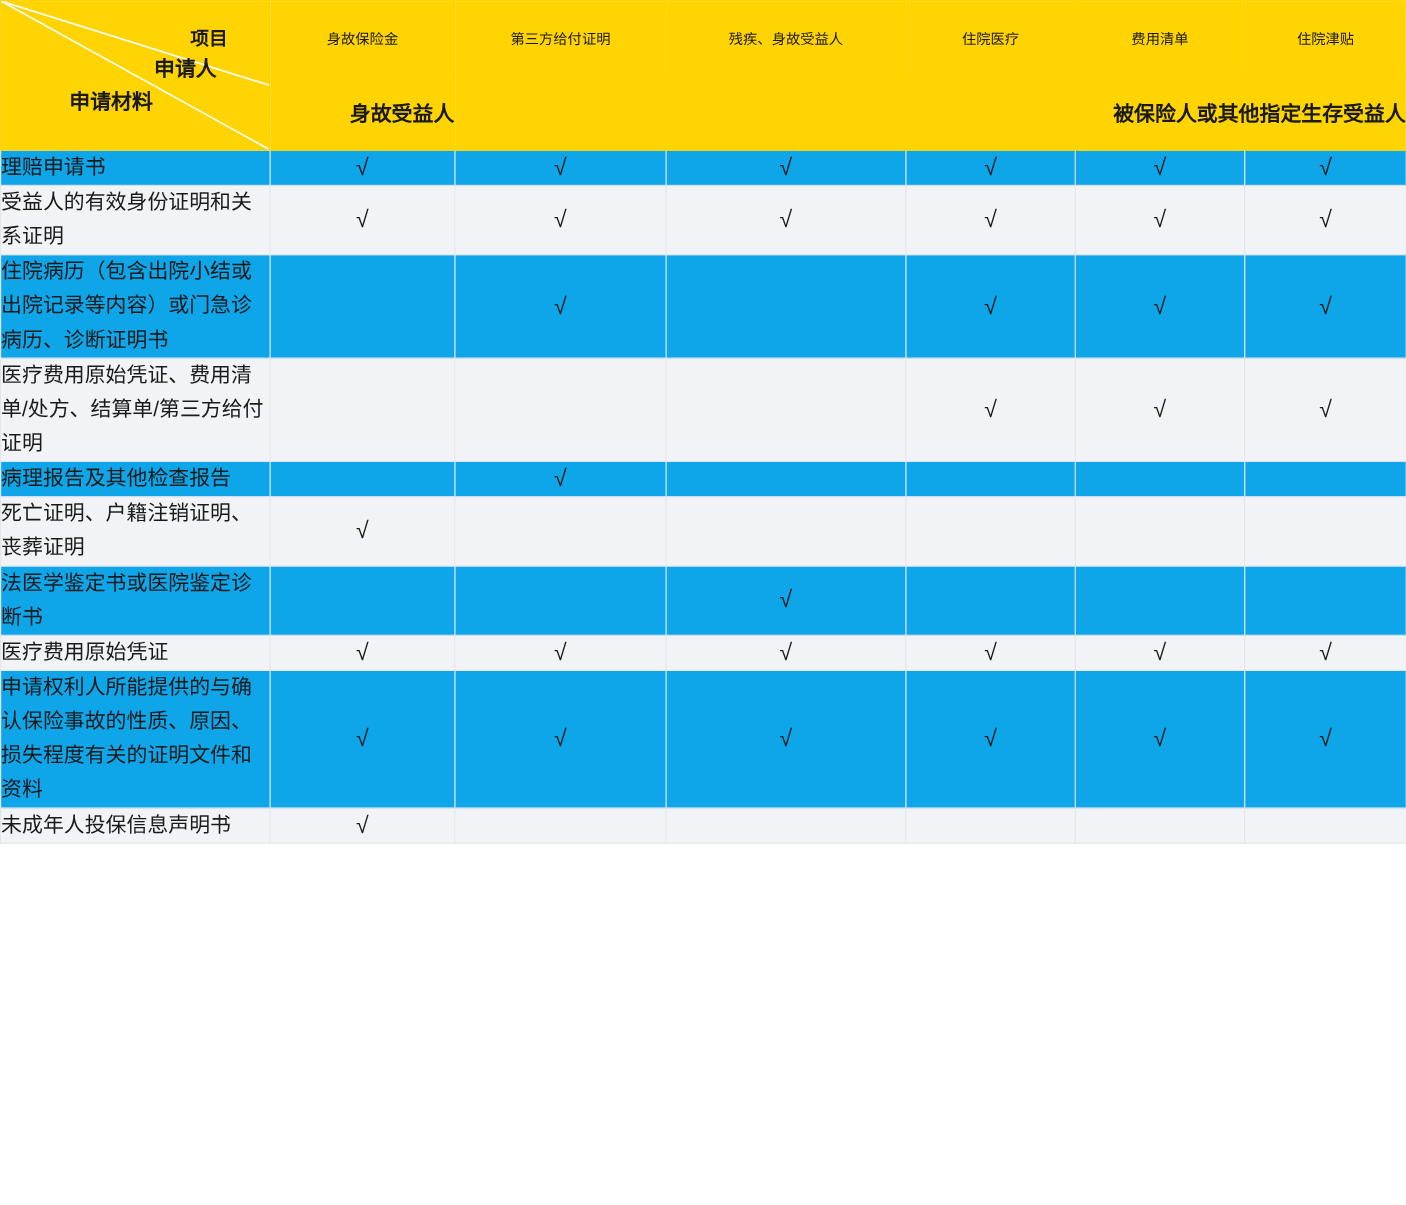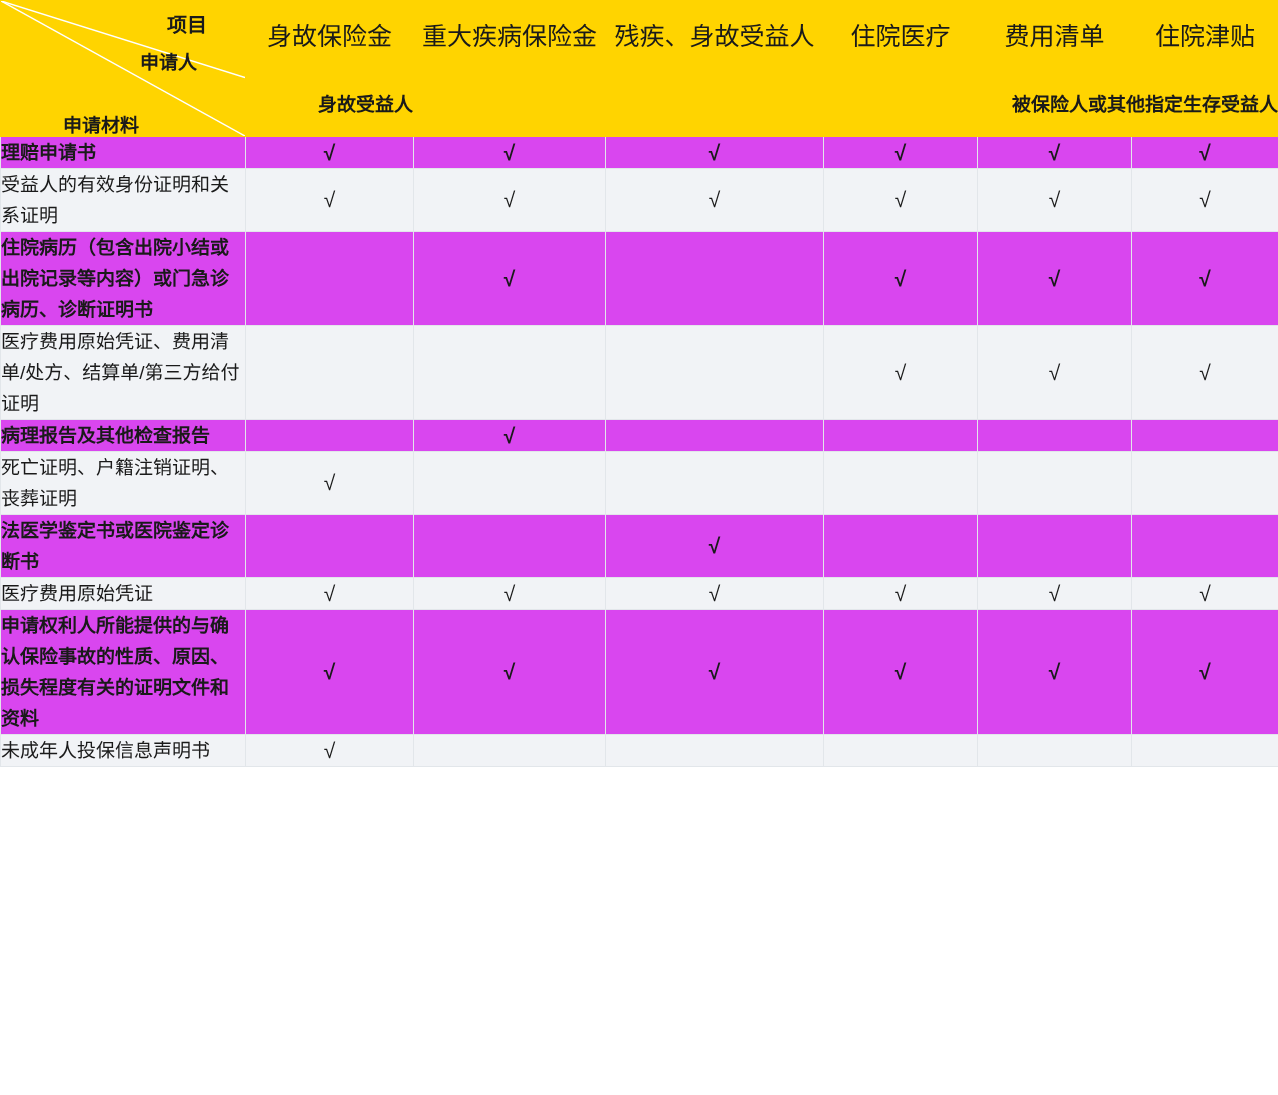--- a/index.html
+++ b/index.html
@@ -23,21 +23,21 @@
   table.claim-table th {
     border: 1px solid #e2e6ea;
     padding: 0;
     vertical-align: middle;
   }
 
   
   .hdr-cell {
     background: #ffd400;
     color: #1a1a1a;
-    font-size: 25px;
+    font-size: 13px;
     font-weight: 400;
     text-align: center;
     height: 66px;
     border-color: #ffd400 !important;
     white-space: nowrap;
   }
   .hdr-corner {
     background: #ffd400;
     position: relative;
     height: 134px;
@@ -46,37 +46,36 @@
   }
   .hdr-corner .diag {
     position: absolute;
     left: 0; top: 0;
     width: 100%; height: 100%;
     pointer-events: none;
   }
   .hdr-corner .lbl-item {
     position: absolute;
     right: 38px;
-    top: 8px;
-    font-size: 20px;
+    top: 20px;
+    font-size: 17px;
     margin-left: 24px;
   }
   .hdr-corner .lbl-applicant {
     position: absolute;
     right: 48px;
     top: 46px;
     font-size: 19px;
     margin-left: 21px;
   }
   .hdr-corner .lbl-material {
     position: absolute;
     left: 62px;
     top: 76px;
     font-size: 19px;
-    margin-top: 33px;
   }
   .hdr-sub {
     background: #ffd400;
     color: #1a1a1a;
     font-size: 19px;
     text-align: right;
     height: 68px;
     border-color: #ffd400 !important;
     white-space: nowrap;
   }
@@ -91,22 +90,21 @@
   }
   .mark-cell {
     text-align: center;
     font-size: 21px;
     color: #1a1a1a;
   }
   tr.alt td {
     background: #f1f3f6;
   }
   tr.plain td {
-    background: #d946ef;
-    font-weight: bold;
+    background: #0ea5e9;
   }
   .check {
     font-size: 21px;
     line-height: 1;
   }
 </style>
 </head>
 <body>
 
 <table class="claim-table">
@@ -124,21 +122,21 @@
       <th class="hdr-corner" rowspan="2">
         <svg class="diag" viewBox="0 0 245 134" preserveAspectRatio="none">
           <line x1="0" y1="0" x2="245" y2="76" stroke="#ffffff" stroke-width="1.5"></line>
           <line x1="0" y1="0" x2="245" y2="134" stroke="#ffffff" stroke-width="1.5"></line>
         </svg>
         <span class="lbl-item">项目</span>
         <span class="lbl-applicant">申请人</span>
         <span class="lbl-material">申请材料</span>
       </th>
       <th class="hdr-cell">身故保险金</th>
-      <th class="hdr-cell">重大疾病保险金</th>
+      <th class="hdr-cell">第三方给付证明</th>
       <th class="hdr-cell">残疾、身故受益人</th>
       <th class="hdr-cell">住院医疗</th>
       <th class="hdr-cell">费用清单</th>
       <th class="hdr-cell">住院津贴</th>
     </tr>
     <tr>
       <th class="hdr-sub">身故受益人</th>
       <th class="hdr-sub" colspan="5">被保险人或其他指定生存受益人</th>
     </tr>
   </thead>

